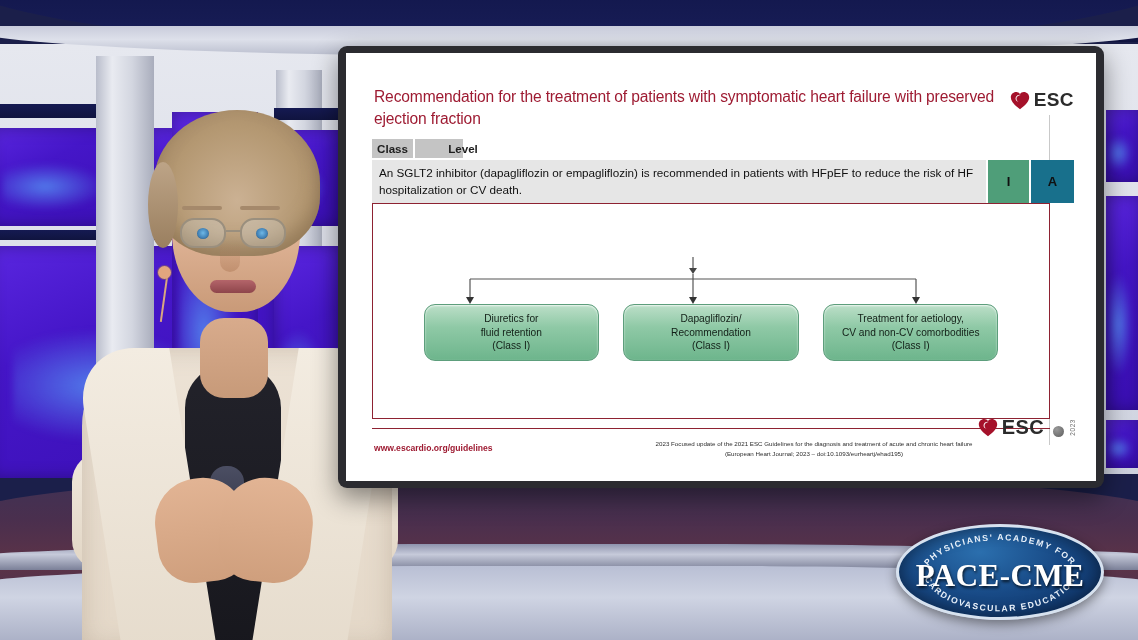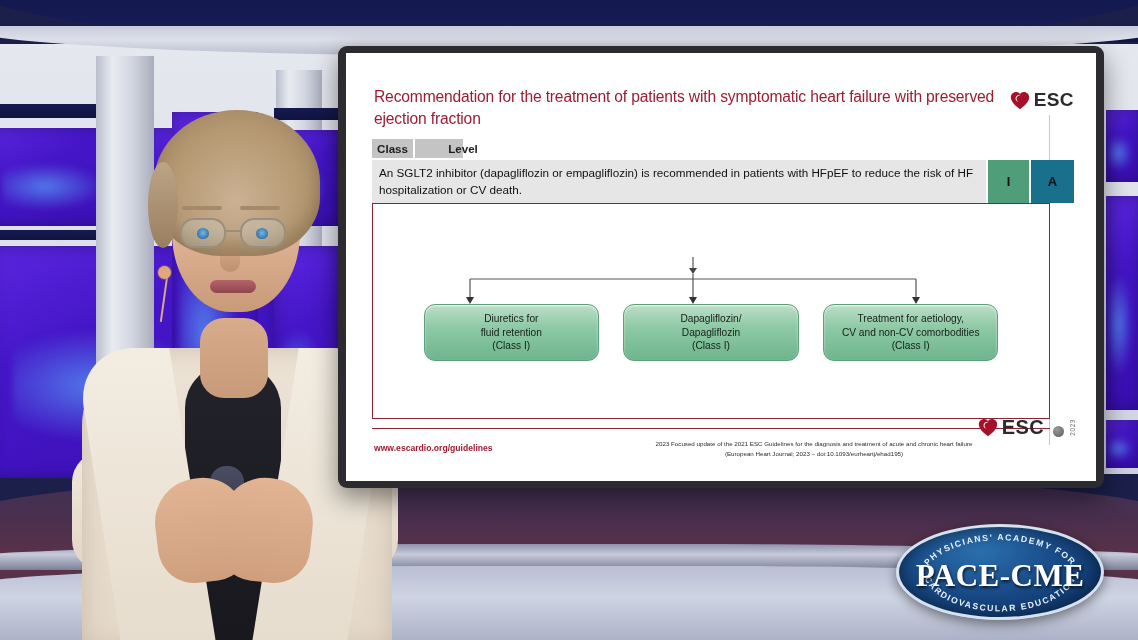--- a/index.html
+++ b/index.html
@@ -365,21 +365,21 @@
             </svg>
 
             <div class="boxes">
               <div class="gbox">
                 <span>Diuretics for</span>
                 <span>fluid retention</span>
                 <span>(Class I)</span>
               </div>
               <div class="gbox">
                 <span>Dapagliflozin/</span>
-                <span>Dapagliflozin</span>
+                <span>Recommendation</span>
                 <span>(Class I)</span>
               </div>
               <div class="gbox">
                 <span>Treatment for aetiology,</span>
                 <span>CV and non-CV comorbodities</span>
                 <span>(Class I)</span>
               </div>
             </div>
 
           </div>

